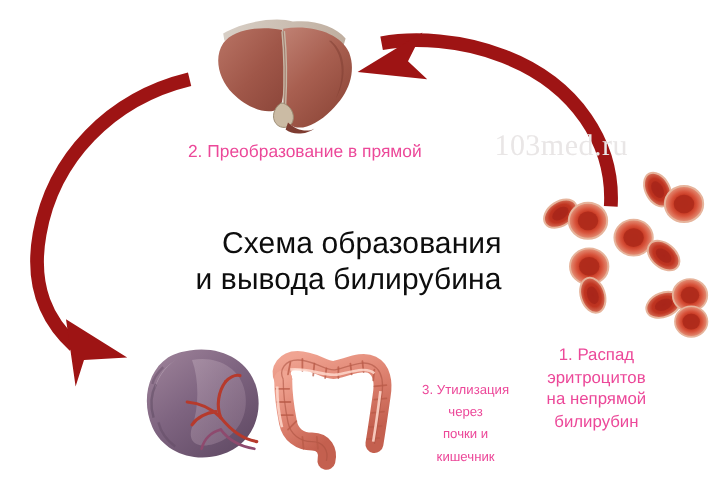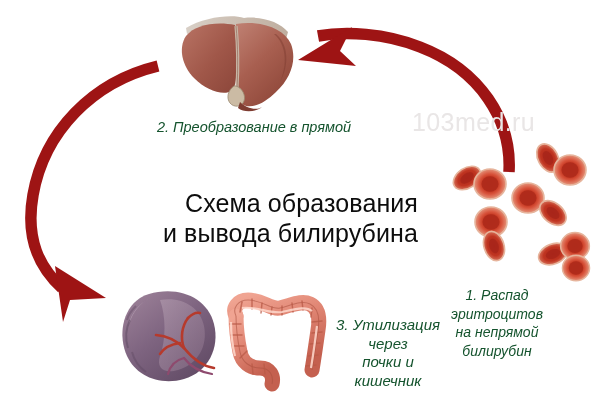--- a/index.html
+++ b/index.html
@@ -3,27 +3,27 @@
 <meta charset="utf-8">
 <style>
   html,body{margin:0;padding:0;background:#ffffff;}
   body{width:600px;height:413px;position:relative;overflow:hidden;
        font-family:"Liberation Sans","DejaVu Sans",sans-serif;background:#fff;}
   .stage{position:absolute;inset:0;width:600px;height:413px;}
   
   .title{position:absolute;left:118px;top:188px;width:300px;text-align:center;
          font-size:25px;line-height:30px;color:#0d0d0d;letter-spacing:0.1px;}
   .title span{display:block;white-space:nowrap;text-align:right;}
-  .lbl{position:absolute;color:#14532d;text-align:center;line-height:18px;font-size:14.5px;font-style:italic;}
+  .lbl{position:absolute;color:#ec4899;text-align:center;line-height:18px;font-size:14.5px;}
   .lbl span{display:block;white-space:nowrap;}
   #label-liver{left:108px;top:118px;width:292px;}
   #label-rbc{left:424px;top:286px;width:146px;font-size:14px;line-height:18.5px;}
-  #label-excrete{left:318px;top:316px;width:140px;font-size:15px;line-height:18.5px;}
+  #label-excrete{left:318px;top:316px;width:140px;font-size:11px;line-height:18.5px;}
   .watermark{position:absolute;left:412px;top:108px;font-size:25px;color:#e9e6e6;
-             letter-spacing:0.4px;font-family:Liberation Sans, sans-serif;
+             letter-spacing:0.4px;font-family:Liberation Serif, serif;
              user-select:none;white-space:nowrap;}
   
   svg.layer{position:absolute;left:0;top:0;width:600px;height:413px;overflow:visible;}
   svg.art{position:absolute;overflow:visible;}
 </style>
 </head>
 <body>
 
 <div class="stage">
 

